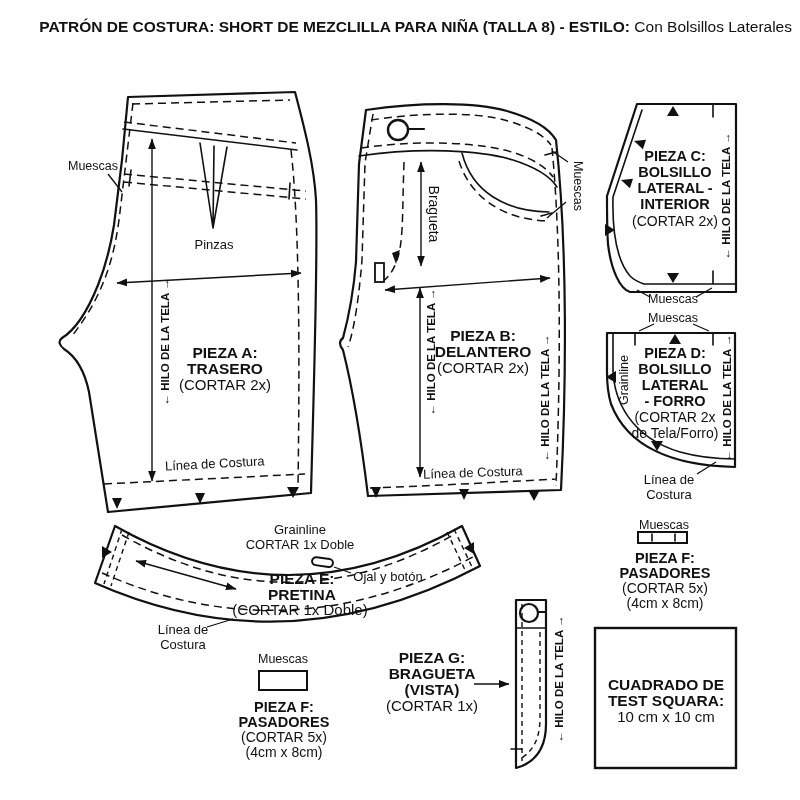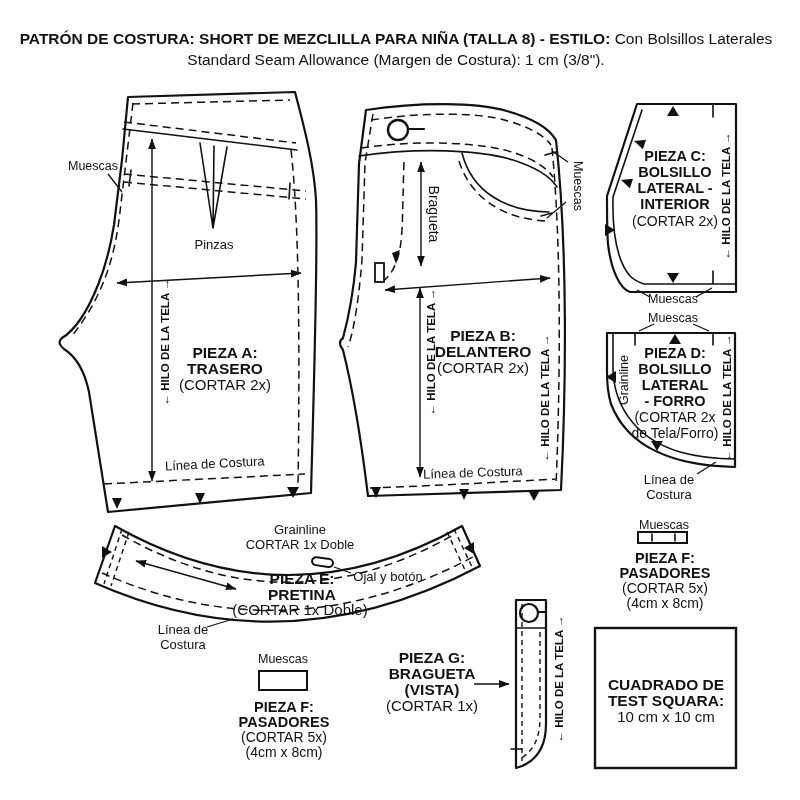--- a/index.html
+++ b/index.html
@@ -1,18 +1,18 @@
 <!DOCTYPE html>
 <html><head>
 <meta charset="utf-8">
 <style>
   html,body{margin:0;padding:0;background:#fff;}
   .sheet{position:relative;width:800px;height:800px;background:#ffffff;overflow:hidden;
          font-family:"Liberation Sans","DejaVu Sans",sans-serif;color:#111;}
-  .hdr{position:absolute;top:28px;left:0;width:792px;text-align:center;
+  .hdr{position:absolute;top:16px;left:0;width:792px;text-align:right;
        font-size:15.5px;line-height:21px;color:#111;}
   .hdr .b{font-weight:bold;}
   svg{position:absolute;top:0;left:0;}
   svg text{font-family:"Liberation Sans","DejaVu Sans",sans-serif;fill:#111;text-anchor:middle;}
   .ol  {fill:none;stroke:#111;stroke-width:2.2;stroke-linejoin:round;stroke-linecap:round;}
   .ln  {fill:none;stroke:#111;stroke-width:1.6;stroke-linecap:round;}
   .thk {fill:none;stroke:#111;stroke-width:2.2;stroke-linecap:round;}
   .dsh {fill:none;stroke:#111;stroke-width:1.5;stroke-dasharray:8 5;}
   .dsh2{fill:none;stroke:#111;stroke-width:1.4;stroke-dasharray:5 4;}
   .dim {fill:none;stroke:#111;stroke-width:1.4;marker-start:url(#ah);marker-end:url(#ah);}
@@ -28,21 +28,20 @@
   .t12 {font-size:12.5px;}
   .tv  {font-size:11.5px;font-weight:bold;}
 </style>
 </head>
 <body>
 
 <div class="sheet">
 
   <div class="hdr">
     <div><span class="b">PATRÓN DE COSTURA: SHORT DE MEZCLILLA PARA NIÑA (TALLA 8) - ESTILO:</span> <span>Con Bolsillos Laterales</span></div>
-    <div>Standard Seam Allowance (Margen de Costura): 1 cm (3/8").</div>
   </div>
 
   <svg width="800" height="800" viewBox="0 0 800 800">
     <defs>
       <marker id="ah" viewBox="0 0 10 10" refX="9" refY="5" markerWidth="8" markerHeight="8" orient="auto-start-reverse">
         <path d="M0,1.5 L9.5,5 L0,8.5 Z" fill="#111"></path>
       </marker>
     </defs>
 
     <g>

